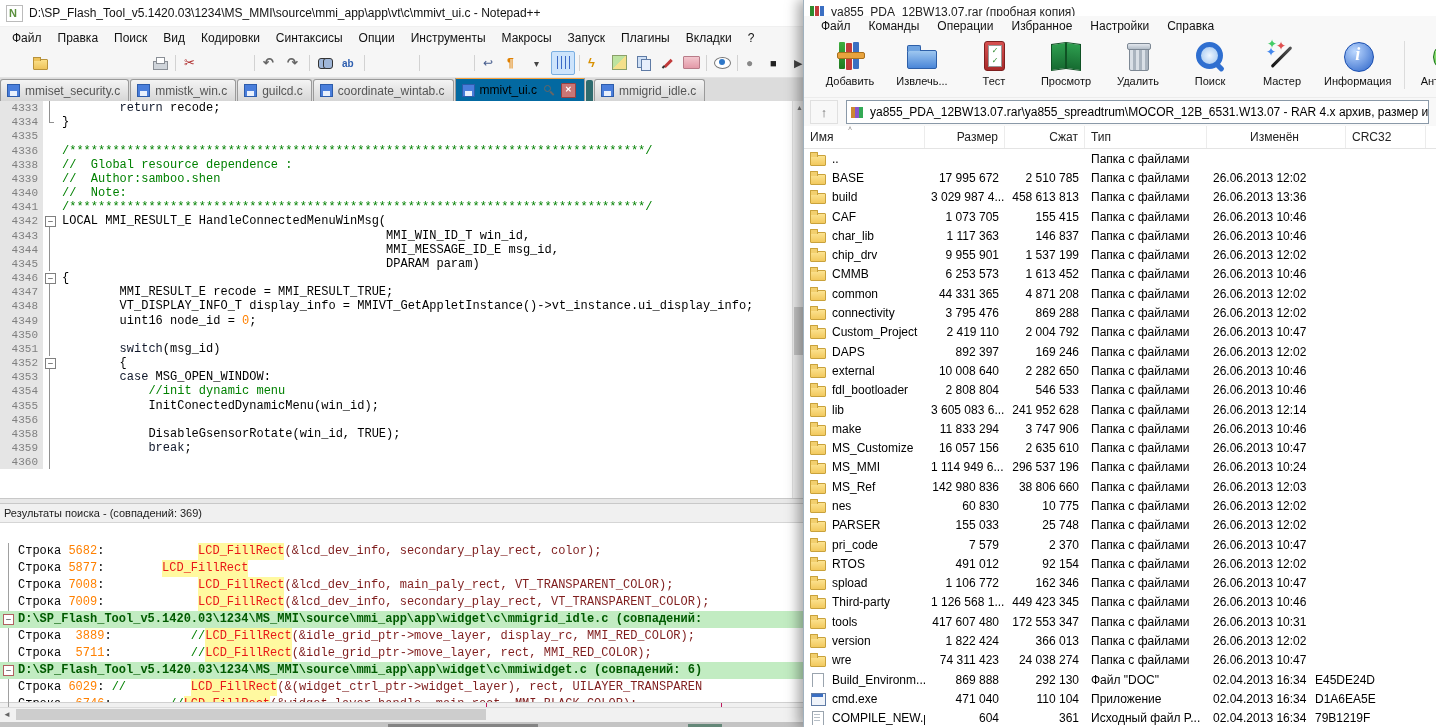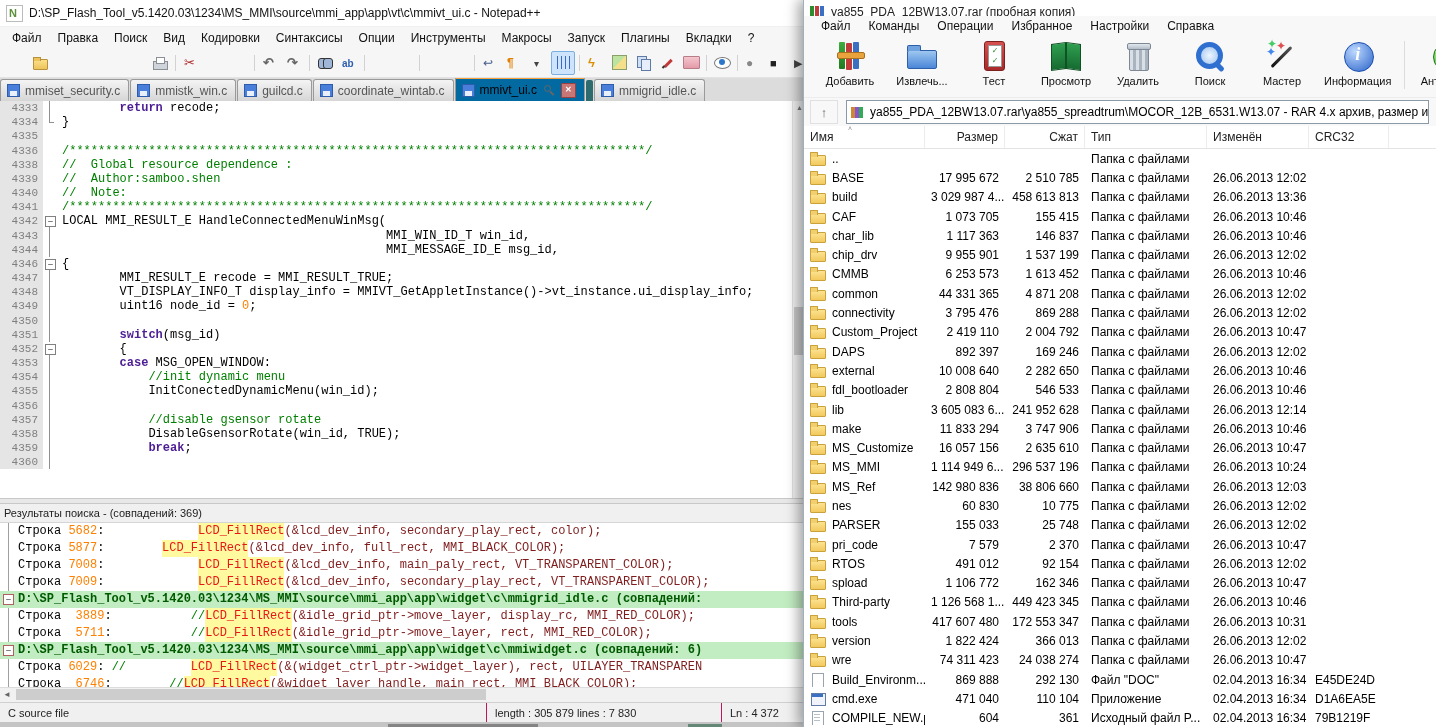--- a/index.html
+++ b/index.html
@@ -74,33 +74,33 @@
   .npp-editor{height:397px;position:relative;flex:none;background:#fff;overflow:hidden;}
   .code-lines{position:absolute;left:0;top:0;right:13px;bottom:0;overflow:hidden;}
   .cl{display:flex;height:14.18px;font:12px/14.18px "Liberation Mono","DejaVu Sans Mono",monospace;white-space:pre;}
   .ln{width:38px;text-align:right;padding-right:5px;background:#e5e5e5;color:#808080;flex:none;font-size:11px;}
   .fm{width:14px;flex:none;position:relative;}
   .fm.v::before{content:"";position:absolute;left:6px;top:0;bottom:0;width:1px;background:#909090;}
   .fm.end::before{content:"";position:absolute;left:6px;top:0;height:7px;width:4px;border-left:1px solid #909090;border-bottom:1px solid #909090;}
   .fm.box::before{content:"\2212";position:absolute;left:2px;top:2px;width:9px;height:9px;border:1px solid #808080;background:#fff;color:#555;font:9px/9px "DejaVu Sans Mono",monospace;text-align:center;}
   .fm.box::after{content:"";position:absolute;left:6px;top:13px;bottom:0;width:1px;background:#909090;}
   .ct{padding-left:5px;}
-  .tok-k{color:#4c1d95;font-weight:bold;}
+  .tok-k{color:#0f172a;font-weight:normal;}
   .tok-c{color:#008000;}
   .tok-n{color:#ff8000;}
   .tok-p{color:#000;}
   .ed-vscroll{position:absolute;right:0;top:0;bottom:0;width:13px;background:#f1f1f1;border-left:1px solid #e0e0e0;}
   .ed-vscroll .arr{height:13px;text-align:center;font-size:7px;color:#777;line-height:13px;}
   .ed-vscroll .thumb{position:absolute;left:1px;right:1px;top:52%;height:48px;background:#c9c9c9;}
 
   .npp-splitter{height:4px;background:#e8e8e8;border-top:1px solid #c8c8c8;border-bottom:1px solid #c8c8c8;flex:none;}
 
   .npp-results{flex:none;height:198px;display:flex;flex-direction:column;background:#fff;}
   .res-header{height:18px;background:#f0f0f0;border-bottom:1px solid #d5d5d5;font-size:11px;color:#222;padding-left:4px;line-height:18px;flex:none;}
-  .res-rows{height:164px;overflow:hidden;flex:none;}
+  .res-rows{height:164px;overflow:hidden;flex:none;margin-top:20px;}
   .rrow{display:flex;height:17px;font:12px/17px "Liberation Mono","DejaVu Sans Mono",monospace;white-space:pre;}
   .rrow .rm{width:18px;flex:none;position:relative;}
   .rrow.match .rm::before{content:"";position:absolute;left:8px;top:0;bottom:0;width:1px;background:#a0a0a0;}
   .rrow.file{background:#c2ecc2;}
   .rrow.file .rm::before{content:"\2212";position:absolute;left:3px;top:3px;width:9px;height:9px;border:1px solid #b06060;background:#fff;color:#555;font:9px/9px "DejaVu Sans Mono",monospace;text-align:center;}
   .tok-t{color:#000;}
   .tok-s{color:#7f1d1d;}
   .tok-g{color:#008000;}
   .tok-h{color:#e81717;background:#fff9a0;}
   .tok-f{color:#005a00;font-weight:bold;}
@@ -156,21 +156,21 @@
   .wr-rar-ico{width:14px;height:11px;position:relative;flex:none;}
   .wr-rar-ico::before{content:"";position:absolute;left:0;top:0;width:4px;height:11px;background:#cc8833;box-shadow:4px 0 0 #8855cc,8px 0 0 #33aa55;}
 
   .wr-cols{height:22px;display:flex;border-bottom:1px solid #e4e4e4;background:#fff;font-size:12px;color:#222;flex:none;position:relative;}
   .wcol{display:flex;align-items:center;padding:0 6px;border-right:1px solid #ececec;height:100%;box-sizing:border-box;}
   .sort-caret{position:absolute;left:44px;top:-1px;font-size:7px;color:#888;}
   .c-name{width:121px;}
   .c-size{width:80px;justify-content:flex-end;}
   .c-packed{width:80px;justify-content:flex-end;}
   .c-type{width:122px;}
-  .c-mod{width:102px;}
+  .c-mod{width:102px;margin-left:37px;}
   .c-crc{width:80px;}
 
   .wr-list{flex:1;overflow:hidden;background:#fff;}
   .wr-row{display:flex;height:19.3px;align-items:center;font-size:12px;color:#000;}
   .wr-row .cell{padding:0 6px;box-sizing:border-box;white-space:nowrap;overflow:hidden;}
   .wr-row .name{width:121px;display:flex;align-items:center;}
   .wr-row .size,.wr-row .packed{width:80px;text-align:right;}
   .wr-row .type{width:122px;}
   .wr-row .mod{width:102px;}
   .wr-row .crc{width:80px;}
@@ -387,49 +387,49 @@
         <div class="cl"><span class="ln">4334</span><span class="fm end"></span><span class="ct"><span class="tok-p">}</span></span></div>
         <div class="cl"><span class="ln">4335</span><span class="fm"></span><span class="ct"></span></div>
         <div class="cl"><span class="ln">4336</span><span class="fm"></span><span class="ct"><span class="tok-c">/********************************************************************************/</span></span></div>
         <div class="cl"><span class="ln">4338</span><span class="fm"></span><span class="ct"><span class="tok-c">//  Global resource dependence : </span></span></div>
         <div class="cl"><span class="ln">4339</span><span class="fm"></span><span class="ct"><span class="tok-c">//  Author:samboo.shen</span></span></div>
         <div class="cl"><span class="ln">4340</span><span class="fm"></span><span class="ct"><span class="tok-c">//  Note:</span></span></div>
         <div class="cl"><span class="ln">4341</span><span class="fm"></span><span class="ct"><span class="tok-c">/********************************************************************************/</span></span></div>
         <div class="cl"><span class="ln">4342</span><span class="fm box"></span><span class="ct"><span class="tok-p">LOCAL MMI_RESULT_E HandleConnectedMenuWinMsg(</span></span></div>
         <div class="cl"><span class="ln">4343</span><span class="fm v"></span><span class="ct"><span class="tok-p">                                             MMI_WIN_ID_T win_id,</span></span></div>
         <div class="cl"><span class="ln">4344</span><span class="fm v"></span><span class="ct"><span class="tok-p">                                             MMI_MESSAGE_ID_E msg_id,</span></span></div>
+        <div class="cl"><span class="ln">4345</span><span class="fm v"></span><span class="ct"><span class="tok-p">                                             DPARAM param)</span></span></div>
         <div class="cl"><span class="ln">4346</span><span class="fm box"></span><span class="ct"><span class="tok-p">{</span></span></div>
         <div class="cl"><span class="ln">4347</span><span class="fm v"></span><span class="ct"><span class="tok-p">        MMI_RESULT_E recode = MMI_RESULT_TRUE;</span></span></div>
         <div class="cl"><span class="ln">4348</span><span class="fm v"></span><span class="ct"><span class="tok-p">        VT_DISPLAY_INFO_T display_info = MMIVT_GetAppletInstance()-&gt;vt_instance.ui_display_info;</span></span></div>
         <div class="cl"><span class="ln">4349</span><span class="fm v"></span><span class="ct"><span class="tok-p">        uint16 node_id = </span><span class="tok-n">0</span><span class="tok-p">;</span></span></div>
         <div class="cl"><span class="ln">4350</span><span class="fm v"></span><span class="ct"></span></div>
         <div class="cl"><span class="ln">4351</span><span class="fm v"></span><span class="ct"><span class="tok-p">        </span><span class="tok-k">switch</span><span class="tok-p">(msg_id)</span></span></div>
         <div class="cl"><span class="ln">4352</span><span class="fm box"></span><span class="ct"><span class="tok-p">        {</span></span></div>
         <div class="cl"><span class="ln">4353</span><span class="fm v"></span><span class="ct"><span class="tok-p">        </span><span class="tok-k">case</span><span class="tok-p"> MSG_OPEN_WINDOW:</span></span></div>
         <div class="cl"><span class="ln">4354</span><span class="fm v"></span><span class="ct"><span class="tok-c">            //init dynamic menu</span></span></div>
         <div class="cl"><span class="ln">4355</span><span class="fm v"></span><span class="ct"><span class="tok-p">            InitConectedDynamicMenu(win_id);</span></span></div>
         <div class="cl"><span class="ln">4356</span><span class="fm v"></span><span class="ct"></span></div>
-        <div class="cl"><span class="ln">4357</span><span class="fm v"></span><span class="ct"><span class="tok-c">            //disable gsensor rotate</span></span></div>
         <div class="cl"><span class="ln">4358</span><span class="fm v"></span><span class="ct"><span class="tok-p">            DisableGsensorRotate(win_id, TRUE);</span></span></div>
         <div class="cl"><span class="ln">4359</span><span class="fm v"></span><span class="ct"><span class="tok-p">            </span><span class="tok-k">break</span><span class="tok-p">;</span></span></div>
         <div class="cl"><span class="ln">4360</span><span class="fm v"></span><span class="ct"></span></div>
       </div>
     <div class="ed-vscroll">
       <div class="arr">▲</div>
       <div class="thumb"></div>
     </div>
   </div>
 
   <div class="npp-splitter"></div>
 
   <div class="npp-results">
     <div class="res-header">Результаты поиска - (совпадений: 369)</div>
     <div class="res-rows" id="res-rows">
         <div class="rrow match"><span class="rm"></span><span class="tok-t">Строка </span><span class="tok-n">5682</span><span class="tok-t">:</span><span class="tok-s">             </span><span class="tok-h">LCD_FillRect</span><span class="tok-s">(&amp;lcd_dev_info, secondary_play_rect, color);</span></div>
-        <div class="rrow match"><span class="rm"></span><span class="tok-t">Строка </span><span class="tok-n">5877</span><span class="tok-t">:</span><span class="tok-s">        </span><span class="tok-h">LCD_FillRect</span><span class="tok-s">(&amp;lcd_dev_info, full_rect, MMI_BLACK_COLOR);</span></div>
+        <div class="rrow match"><span class="rm"></span><span class="tok-t">Строка </span><span class="tok-n">5877</span><span class="tok-t">:</span><span class="tok-s">        </span><span class="tok-h">LCD_FillRect</span></div>
         <div class="rrow match"><span class="rm"></span><span class="tok-t">Строка </span><span class="tok-n">7008</span><span class="tok-t">:</span><span class="tok-s">             </span><span class="tok-h">LCD_FillRect</span><span class="tok-s">(&amp;lcd_dev_info, main_paly_rect, VT_TRANSPARENT_COLOR);</span></div>
         <div class="rrow match"><span class="rm"></span><span class="tok-t">Строка </span><span class="tok-n">7009</span><span class="tok-t">:</span><span class="tok-s">             </span><span class="tok-h">LCD_FillRect</span><span class="tok-s">(&amp;lcd_dev_info, secondary_play_rect, VT_TRANSPARENT_COLOR);</span></div>
         <div class="rrow file"><span class="rm"></span><span class="tok-f">D:\SP_Flash_Tool_v5.1420.03\1234\MS_MMI\source\mmi_app\app\widget\c\mmigrid_idle.c (совпадений:</span></div>
         <div class="rrow match"><span class="rm"></span><span class="tok-t">Строка  </span><span class="tok-n">3889</span><span class="tok-t">:</span><span class="tok-s">           </span><span class="tok-g">//</span><span class="tok-h">LCD_FillRect</span><span class="tok-s">(&amp;idle_grid_ptr-&gt;move_layer, display_rc, MMI_RED_COLOR);</span></div>
         <div class="rrow match"><span class="rm"></span><span class="tok-t">Строка  </span><span class="tok-n">5711</span><span class="tok-t">:</span><span class="tok-s">           </span><span class="tok-g">//</span><span class="tok-h">LCD_FillRect</span><span class="tok-s">(&amp;idle_grid_ptr-&gt;move_layer, rect, MMI_RED_COLOR);</span></div>
         <div class="rrow file"><span class="rm"></span><span class="tok-f">D:\SP_Flash_Tool_v5.1420.03\1234\MS_MMI\source\mmi_app\app\widget\c\mmiwidget.c (совпадений: 6)</span></div>
         <div class="rrow match"><span class="rm"></span><span class="tok-t">Строка </span><span class="tok-n">6029</span><span class="tok-t">: </span><span class="tok-g">//</span><span class="tok-s">         </span><span class="tok-h">LCD_FillRect</span><span class="tok-s">(&amp;(widget_ctrl_ptr-&gt;widget_layer), rect, UILAYER_TRANSPAREN</span></div>
         <div class="rrow match"><span class="rm"></span><span class="tok-t">Строка  </span><span class="tok-n">6746</span><span class="tok-t">:</span><span class="tok-s">        </span><span class="tok-g">//</span><span class="tok-h">LCD_FillRect</span><span class="tok-s">(&amp;widget_layer_handle, main_rect, MMI_BLACK_COLOR);</span></div>
       </div>
     <div class="res-hscroll">

